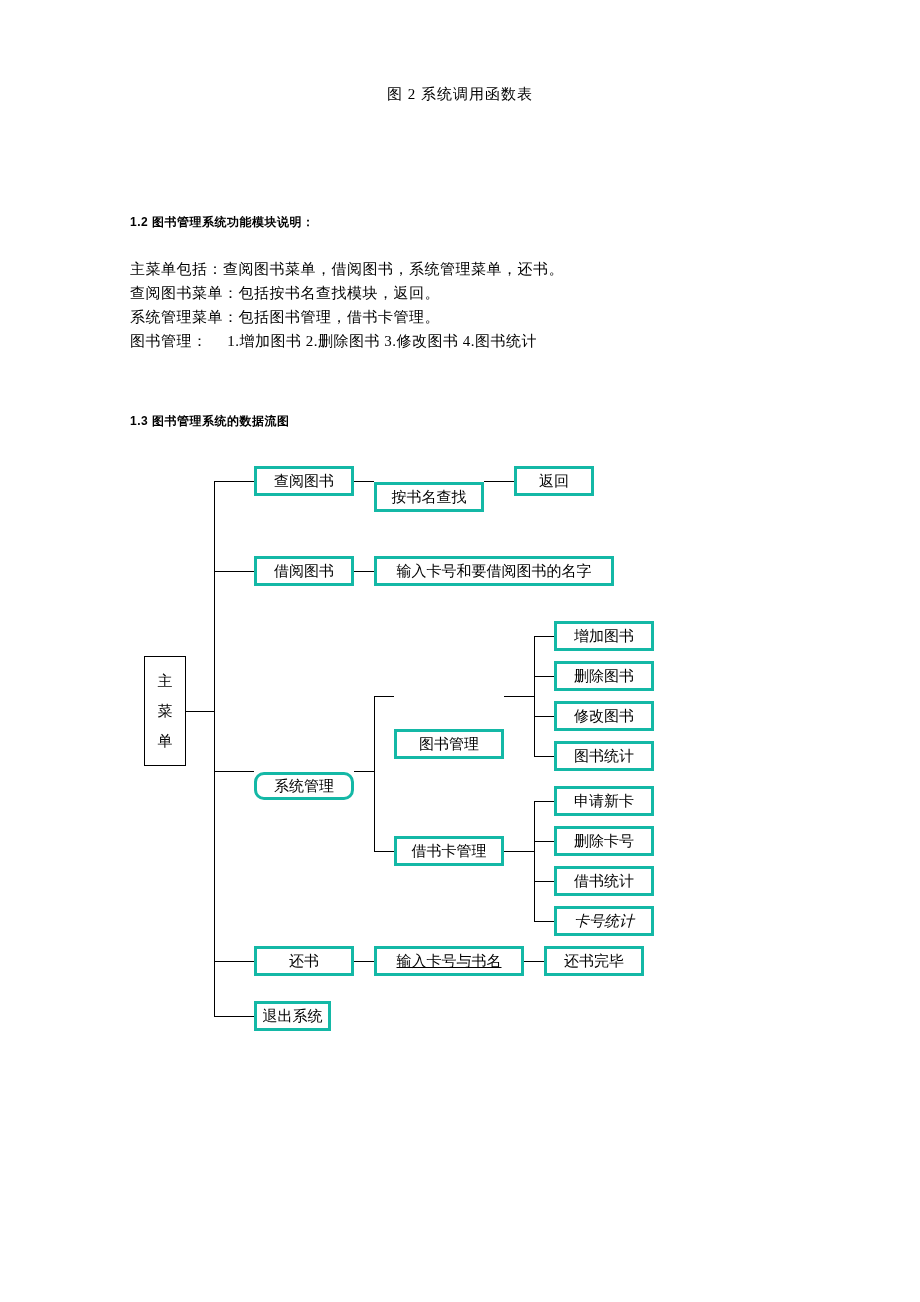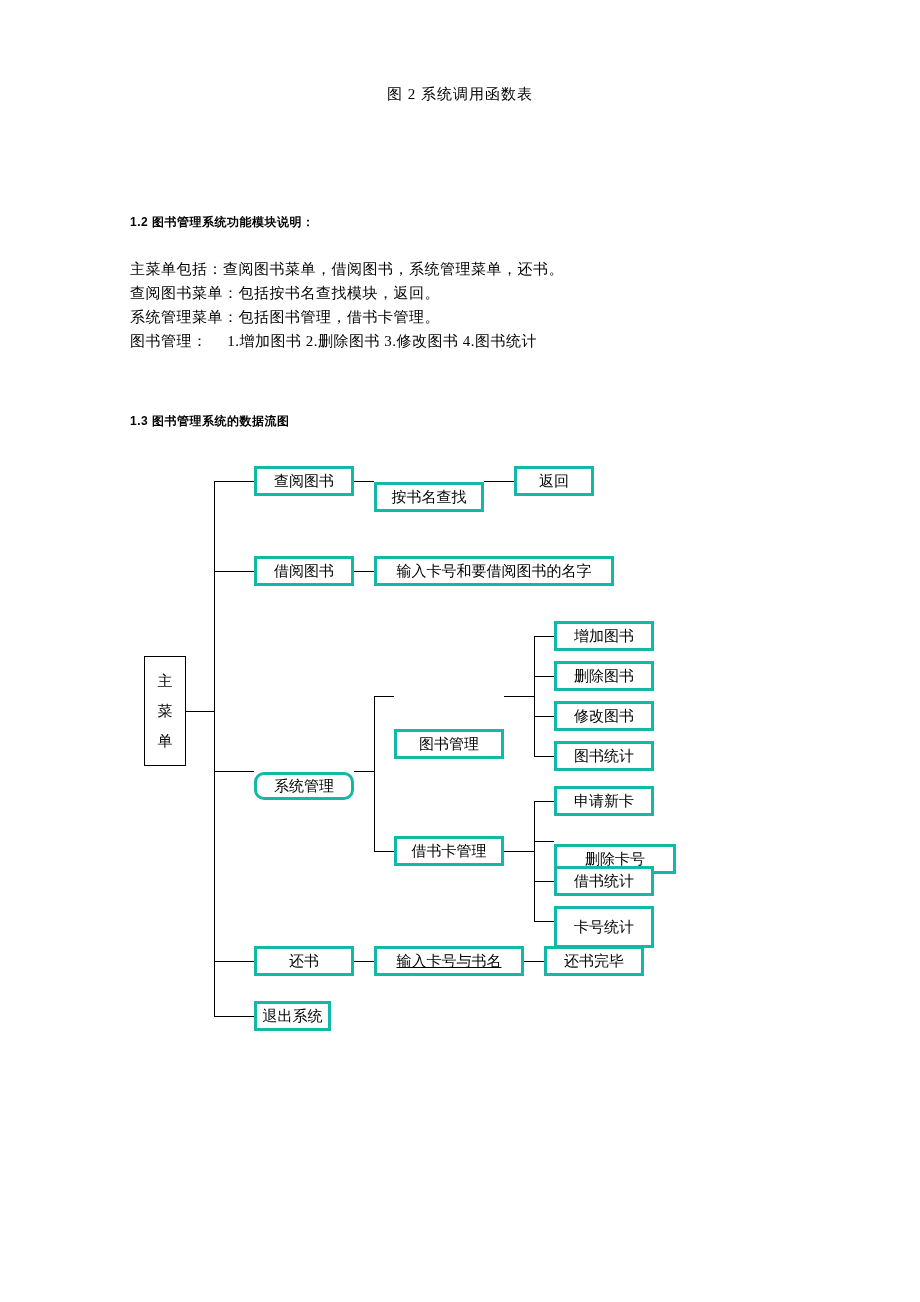--- a/index.html
+++ b/index.html
@@ -105,29 +105,29 @@
         <span>借书卡管理</span>
       </div>
     <div class="hline" style="left:360px;top:395px;width:30px;"></div>
     <div class="vline" style="left:390px;top:345px;height:120px;"></div>
 
     <div class="hline" style="left:390px;top:345px;width:20px;"></div>
     <div class="node" style="left:410px;top:330px;width:100px;height:30px;">
         <span>申请新卡</span>
       </div>
     <div class="hline" style="left:390px;top:385px;width:20px;"></div>
-    <div class="node" style="left:410px;top:388px;width:122px;height:30px;">
+    <div class="node" style="left:410px;top:370px;width:100px;height:30px;">
         <span>删除卡号</span>
       </div>
     <div class="hline" style="left:390px;top:425px;width:20px;"></div>
     <div class="node" style="left:410px;top:410px;width:100px;height:30px;">
         <span>借书统计</span>
       </div>
     <div class="hline" style="left:390px;top:465px;width:20px;"></div>
-    <div class="node" style="left:410px;top:450px;width:100px;height:42px;">
+    <div class="node" style="left:410px;top:450px;width:100px;height:30px;font-style:italic;">
         <span>卡号统计</span>
       </div>
 
     <div class="hline" style="left:70px;top:505px;width:40px;"></div>
     <div class="node" style="left:110px;top:490px;width:100px;height:30px;">
         <span>还书</span>
       </div>
     <div class="hline" style="left:210px;top:505px;width:20px;"></div>
     <div class="node" style="left:230px;top:490px;width:150px;height:30px;text-decoration:underline;">
         <span>输入卡号与书名</span>

